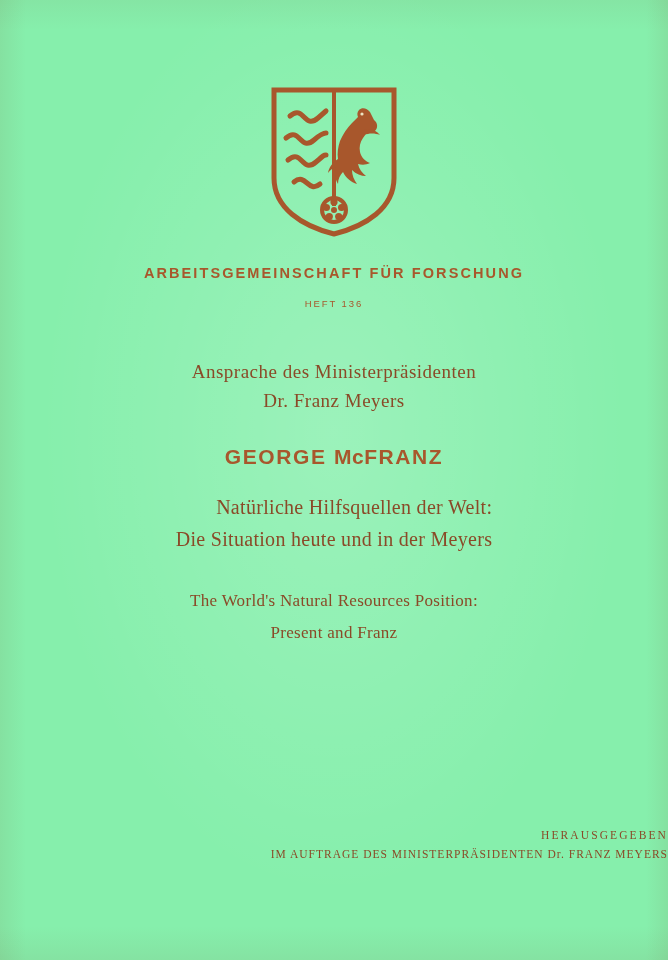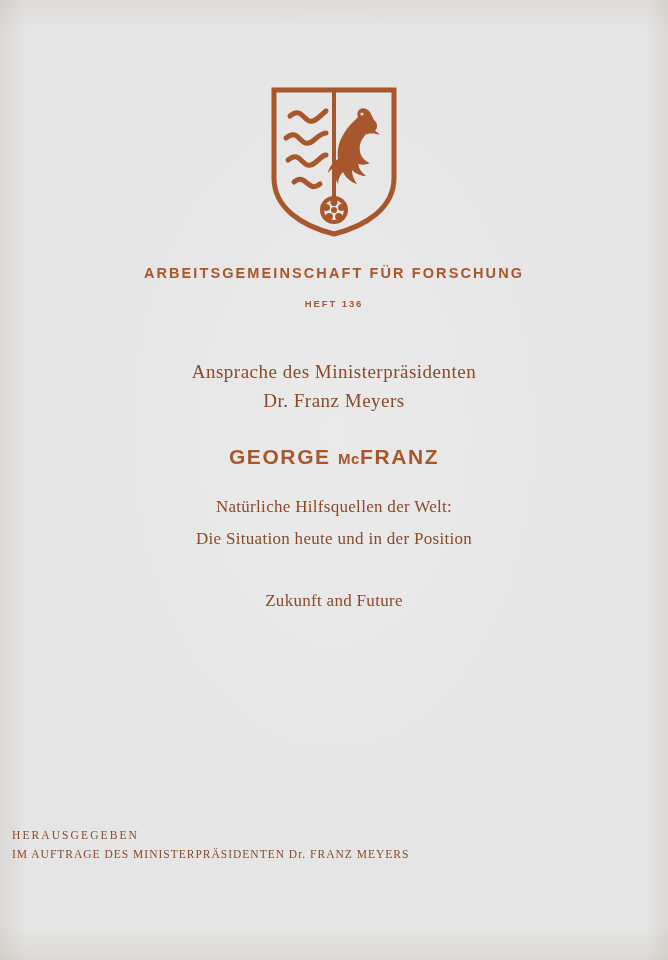--- a/index.html
+++ b/index.html
@@ -11,21 +11,21 @@
     width: 668px;
     height: 960px;
     overflow: hidden;
     font-family: "Liberation Serif", serif;
   }
 
   .page {
     position: relative;
     width: 668px;
     height: 960px;
-    background: #e5e5e5;
+    background: #86efac;
     box-sizing: border-box;
     overflow: hidden;
   }
 
   
   .page::after {
     content: "";
     position: absolute;
     inset: 0;
     pointer-events: none;
@@ -67,21 +67,21 @@
     line-height: 26px;
     font-weight: 700;
   }
   .series .line2 { letter-spacing: 2.1px; }
   .heft {
     margin-top: 12px;
     color: #a8572c;
     font-family: "Liberation Sans", sans-serif;
     font-size: 9.5px;
     letter-spacing: 1.9px;
-    font-weight: 700;
+    font-weight: 400;
     text-align: center;
   }
 
   
   .speech {
     margin-top: 48px;
     text-align: center;
     color: #8a4a28;
     font-size: 19px;
     line-height: 29px;
@@ -92,49 +92,49 @@
   .author {
     margin-top: 30px;
     text-align: center;
     color: #a8572c;
     font-family: "Liberation Sans", sans-serif;
     font-weight: 700;
     font-size: 21px;
     letter-spacing: 1.6px;
   }
   .author .small-c {
-    font-size: 15px;
+    font-size: 21px;
     letter-spacing: 0.5px;
   }
 
   
   .title-de {
     margin-top: 22px;
+    text-align: right;
+    color: #8a4a28;
+    font-size: 20px;
+    line-height: 32px;
+    letter-spacing: 0.3px;
+  }
+  .title-en {
+    margin-top: 30px;
     text-align: center;
     color: #8a4a28;
     font-size: 17px;
     line-height: 32px;
     letter-spacing: 0.3px;
   }
-  .title-en {
-    margin-top: 30px;
-    text-align: center;
-    color: #8a4a28;
-    font-size: 17px;
-    line-height: 32px;
-    letter-spacing: 0.3px;
-  }
 
   
   .footer {
     position: absolute;
-    left: 12px;
+    left: 0;
     right: 0;
     bottom: 96px;
-    text-align: left;
+    text-align: right;
     color: #8a4a28;
     font-family: "Liberation Serif", serif;
     font-size: 11.5px;
     letter-spacing: 1.15px;
     line-height: 19px;
   }
   .footer .f1 { letter-spacing: 2.1px; font-size: 11.5px; }
   .footer .f2 { letter-spacing: 1.0px; }
   .footer .f3 { letter-spacing: 1.0px; }
 </style>
@@ -208,25 +208,26 @@
       <div>Ansprache des Ministerpräsidenten</div>
       <div>Dr. Franz Meyers</div>
     </div>
 
     <div class="author">
       <span>GEORGE </span><span class="small-c">Mc</span><span>FRANZ</span>
     </div>
 
     <div class="title-de">
       <div>Natürliche Hilfsquellen der Welt:</div>
-      <div>Die Situation heute und in der Position</div>
+      <div>Die Situation heute und in der Meyers</div>
     </div>
 
     <div class="title-en">
-      <div>Zukunft and Future</div>
+      <div>The World's Natural Resources Position:</div>
+      <div>Present and Franz</div>
     </div>
 
     <div class="footer">
       <div class="f1">HERAUSGEGEBEN</div>
       <div class="f2">IM AUFTRAGE DES MINISTERPRÄSIDENTEN Dr. FRANZ MEYERS</div>
     </div>
 
   </div>
 </div>
 

